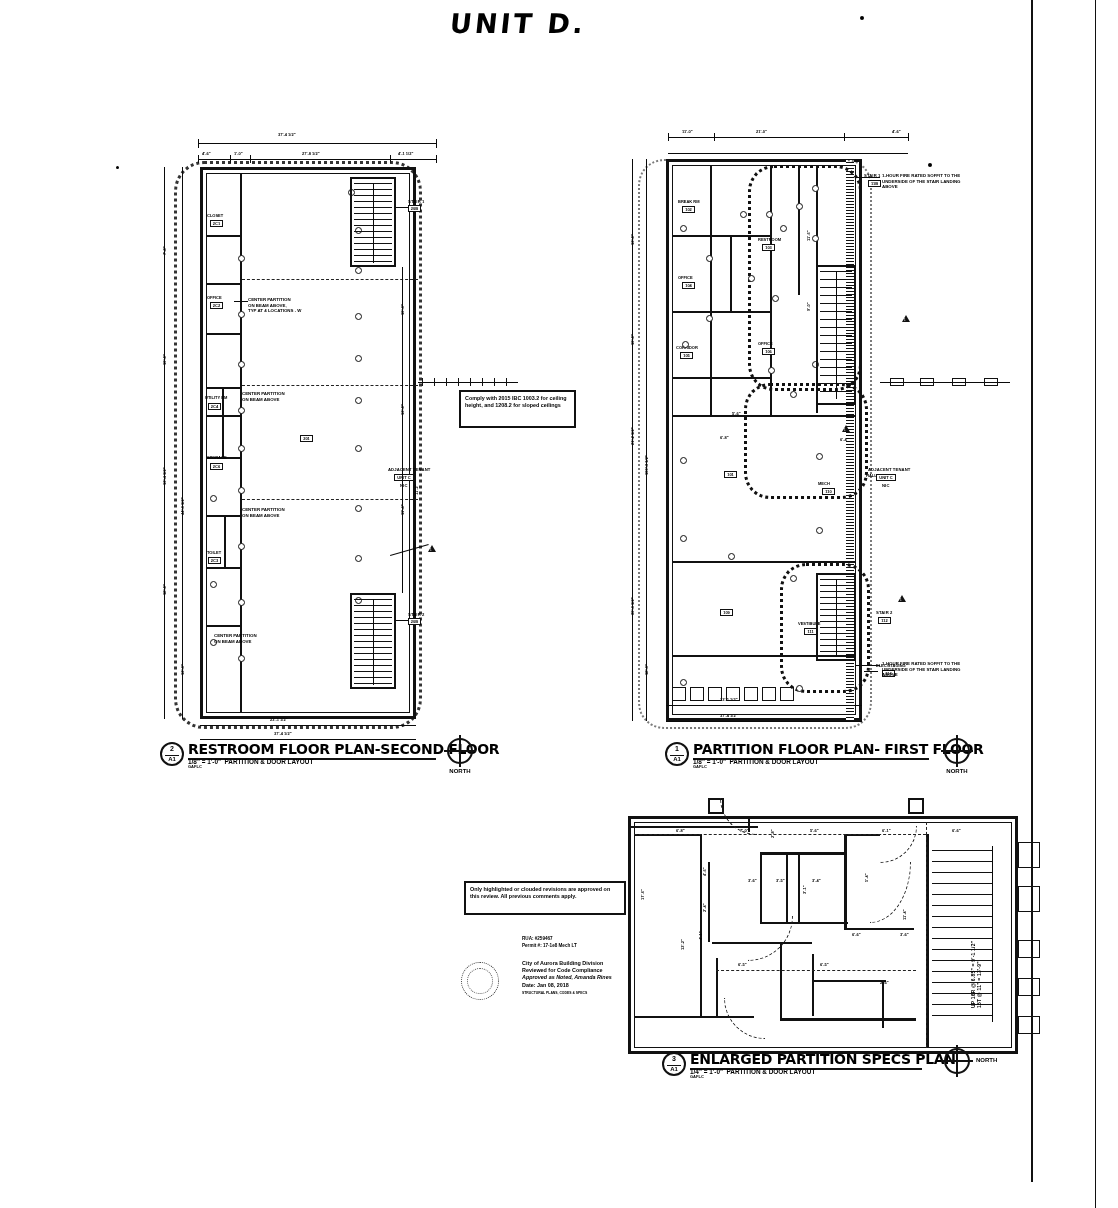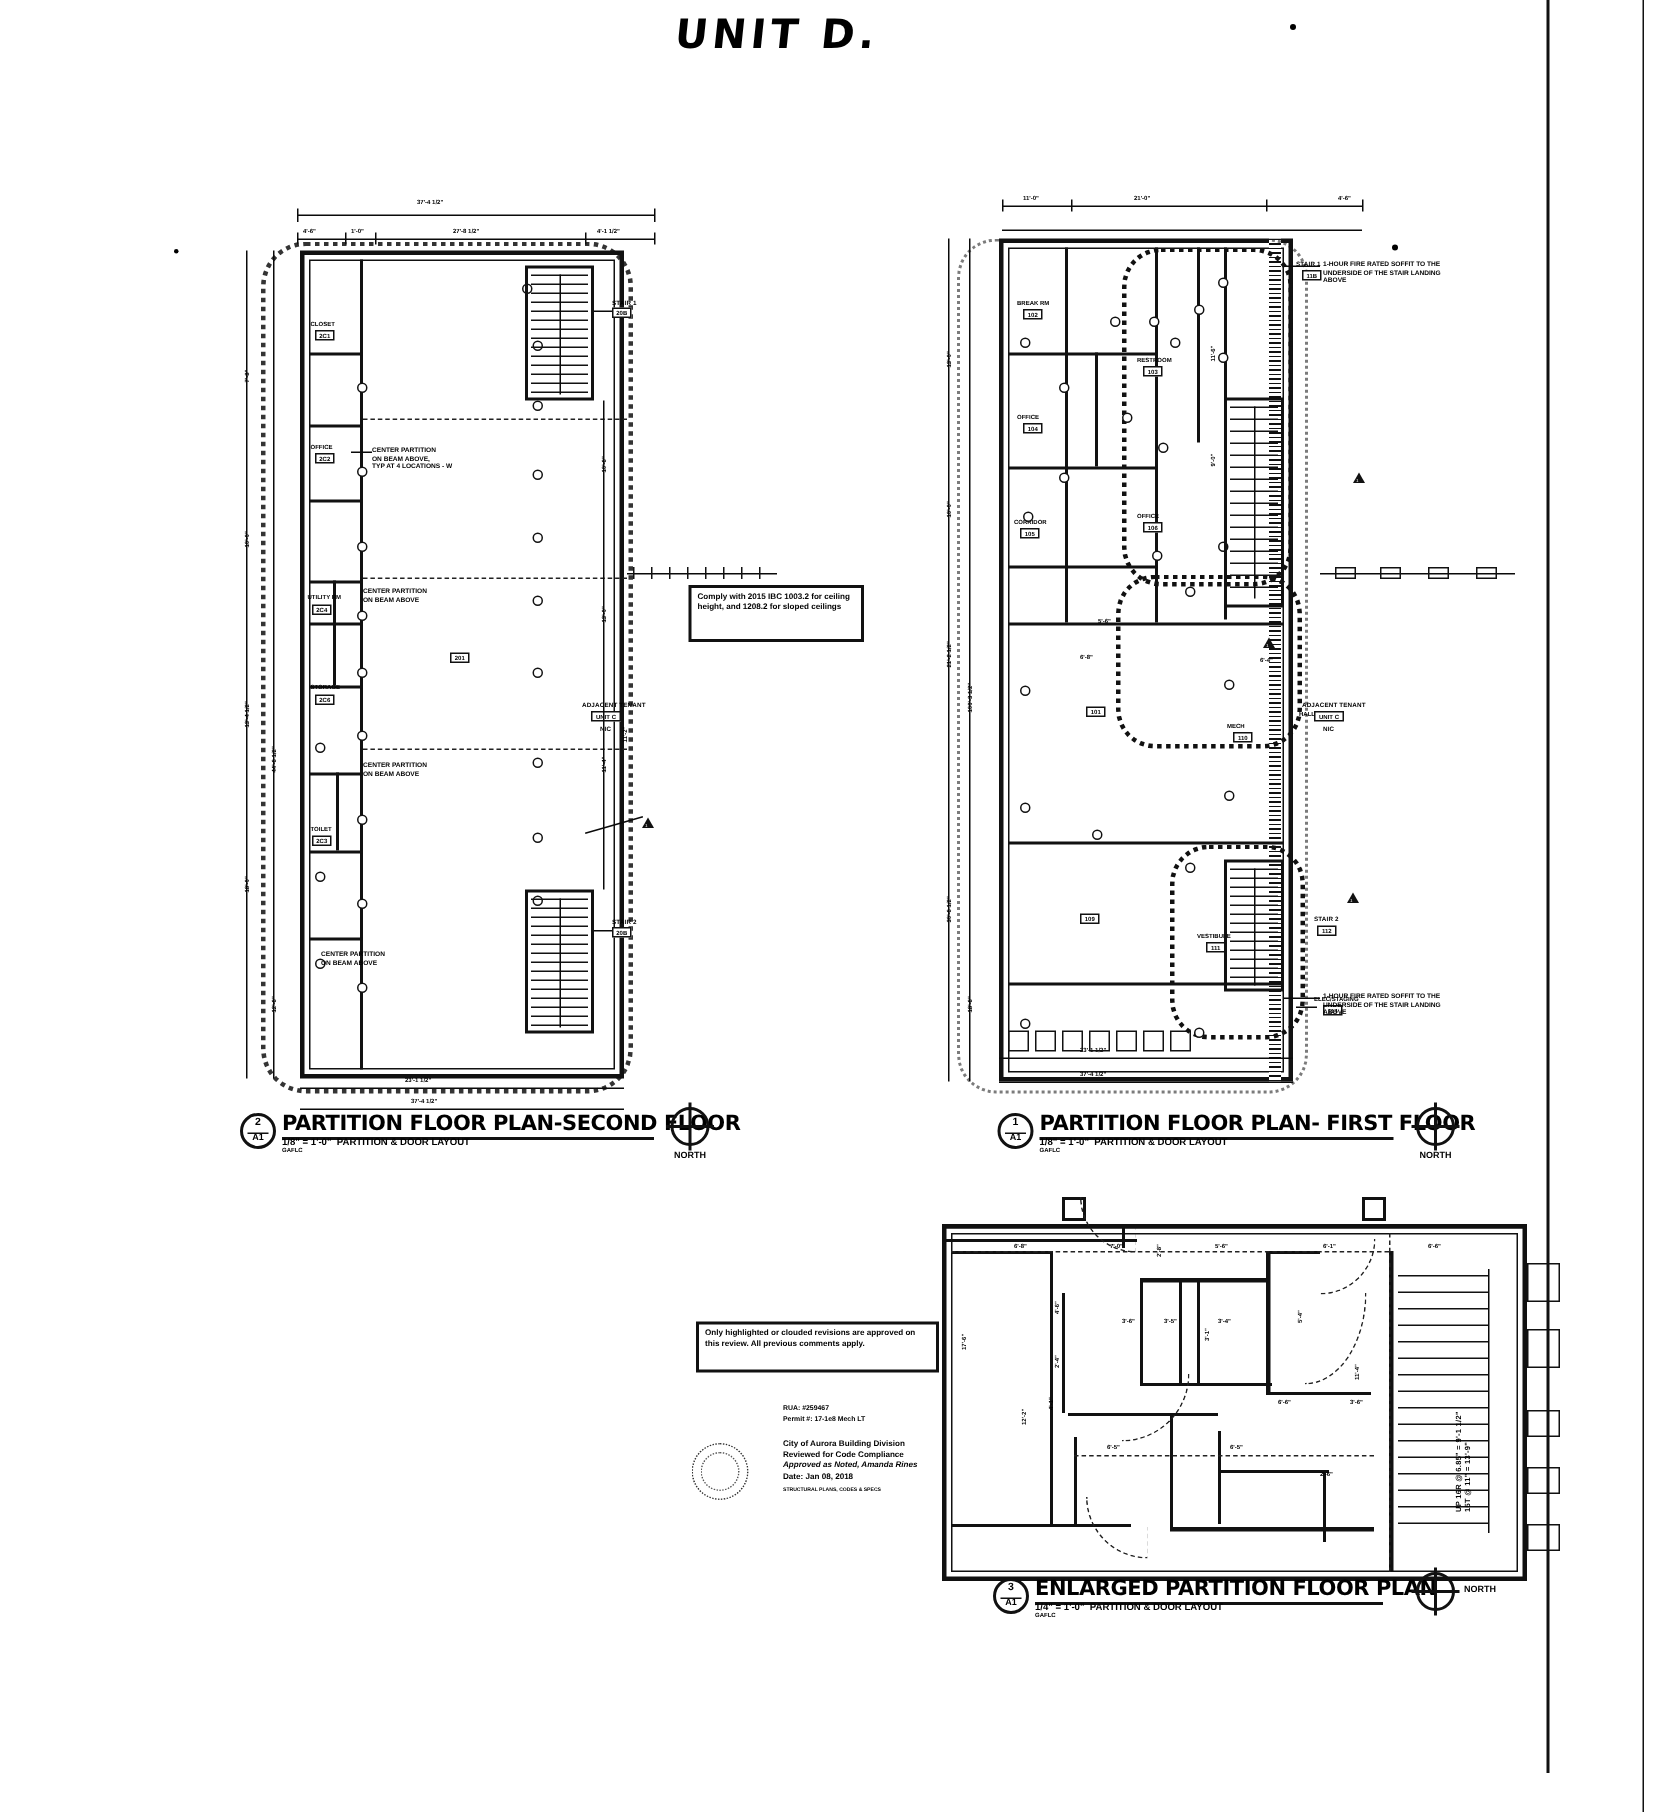--- a/index.html
+++ b/index.html
@@ -296,21 +296,21 @@
 for ceiling height, and 1208.2
 for sloped ceilings</p>
   </div>
 
   <div class="tb" style="left:160px;top:742px;">
     <div class="bub">
       <div class="n">2</div>
       <div class="d"></div>
       <div class="s">A1</div>
     </div>
-    <div class="ttl">PARTITION FLOOR PLAN-SECOND FLOOR</div>
+    <div class="ttl">RESTROOM FLOOR PLAN-SECOND FLOOR</div>
     <div class="ul" style="width:248px;"></div>
     <div class="sub">
       <span>1/8" = 1'-0"</span>&nbsp;&nbsp;<span>PARTITION &amp; DOOR LAYOUT</span>
     </div>
     <div class="sub2">GAFLC</div>
   </div>
   <div class="north" style="left:447px;top:738px;">
     <div class="c"></div>
       <div class="vx"></div>
       <div class="hz"></div>
@@ -631,21 +631,21 @@
     <div class="dash" style="left:96px;top:180px;width:200px;"></div>
     <div class="dashv" style="left:306px;top:32px;height:226px;"></div>
   </div>
 
   <div class="tb" style="left:662px;top:1052px;">
     <div class="bub">
       <div class="n">3</div>
       <div class="d"></div>
       <div class="s">A1</div>
     </div>
-    <div class="ttl">ENLARGED PARTITION FLOOR PLAN</div>
+    <div class="ttl">ENLARGED PARTITION SPECS PLAN</div>
     <div class="ul" style="width:232px;"></div>
     <div class="sub">
       <span>1/4" = 1'-0"</span>&nbsp;&nbsp;<span>PARTITION &amp; DOOR LAYOUT</span>
     </div>
     <div class="sub2">GAFLC</div>
   </div>
   <div class="north side" style="left:944px;top:1048px;">
     <div class="c"></div>
       <div class="vx"></div>
       <div class="hz"></div>

